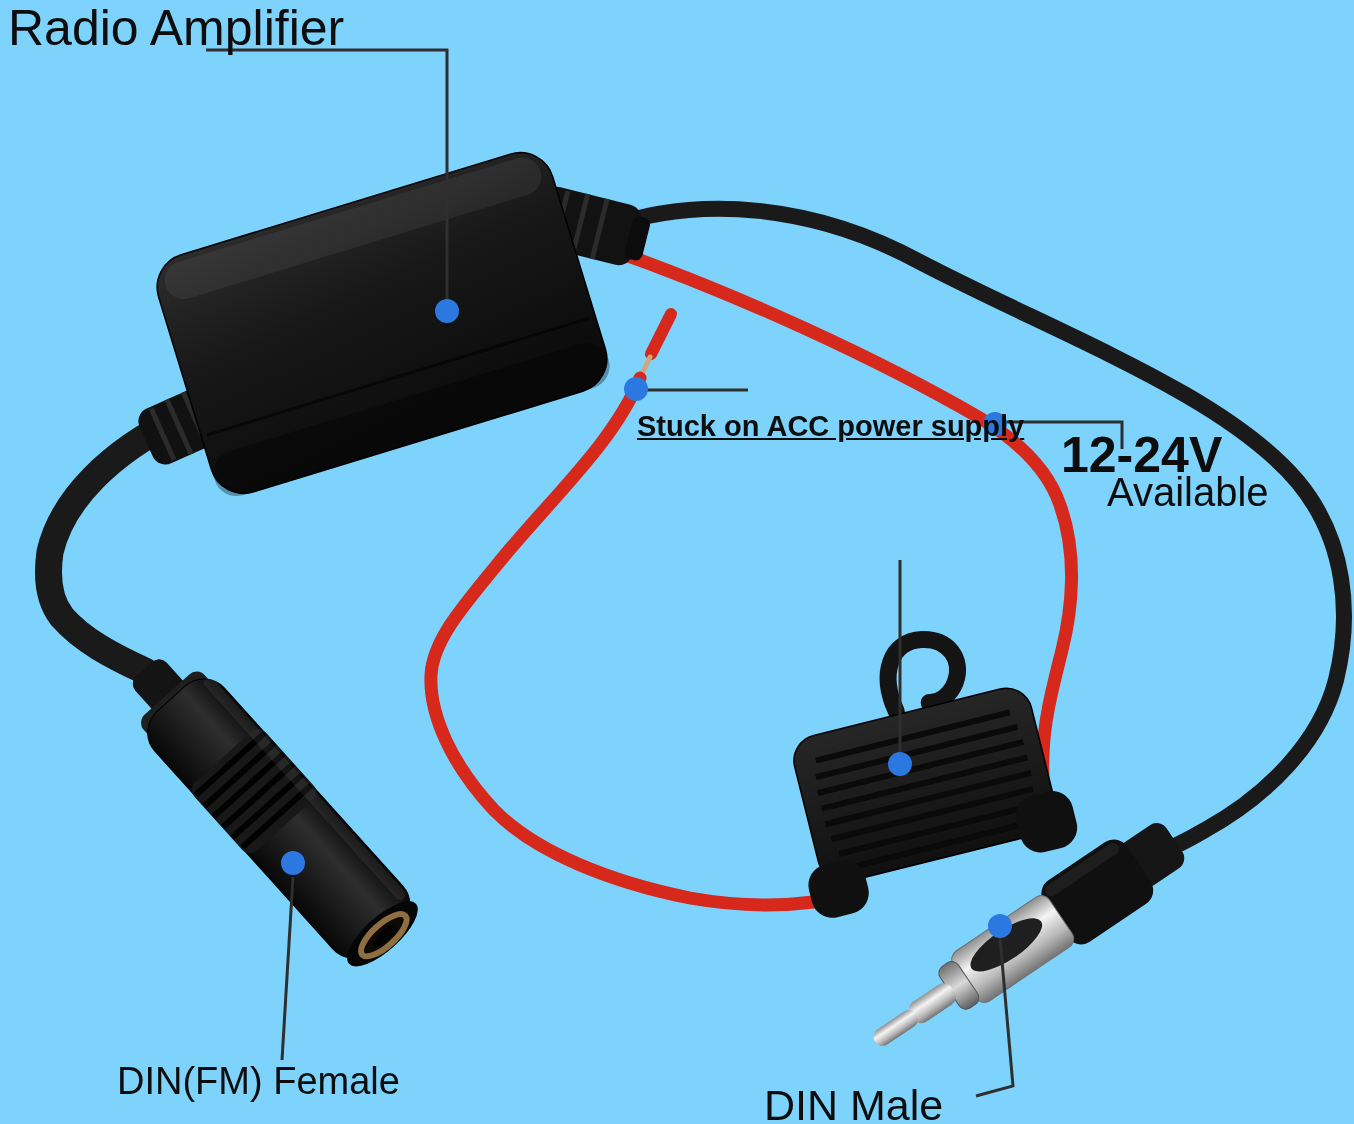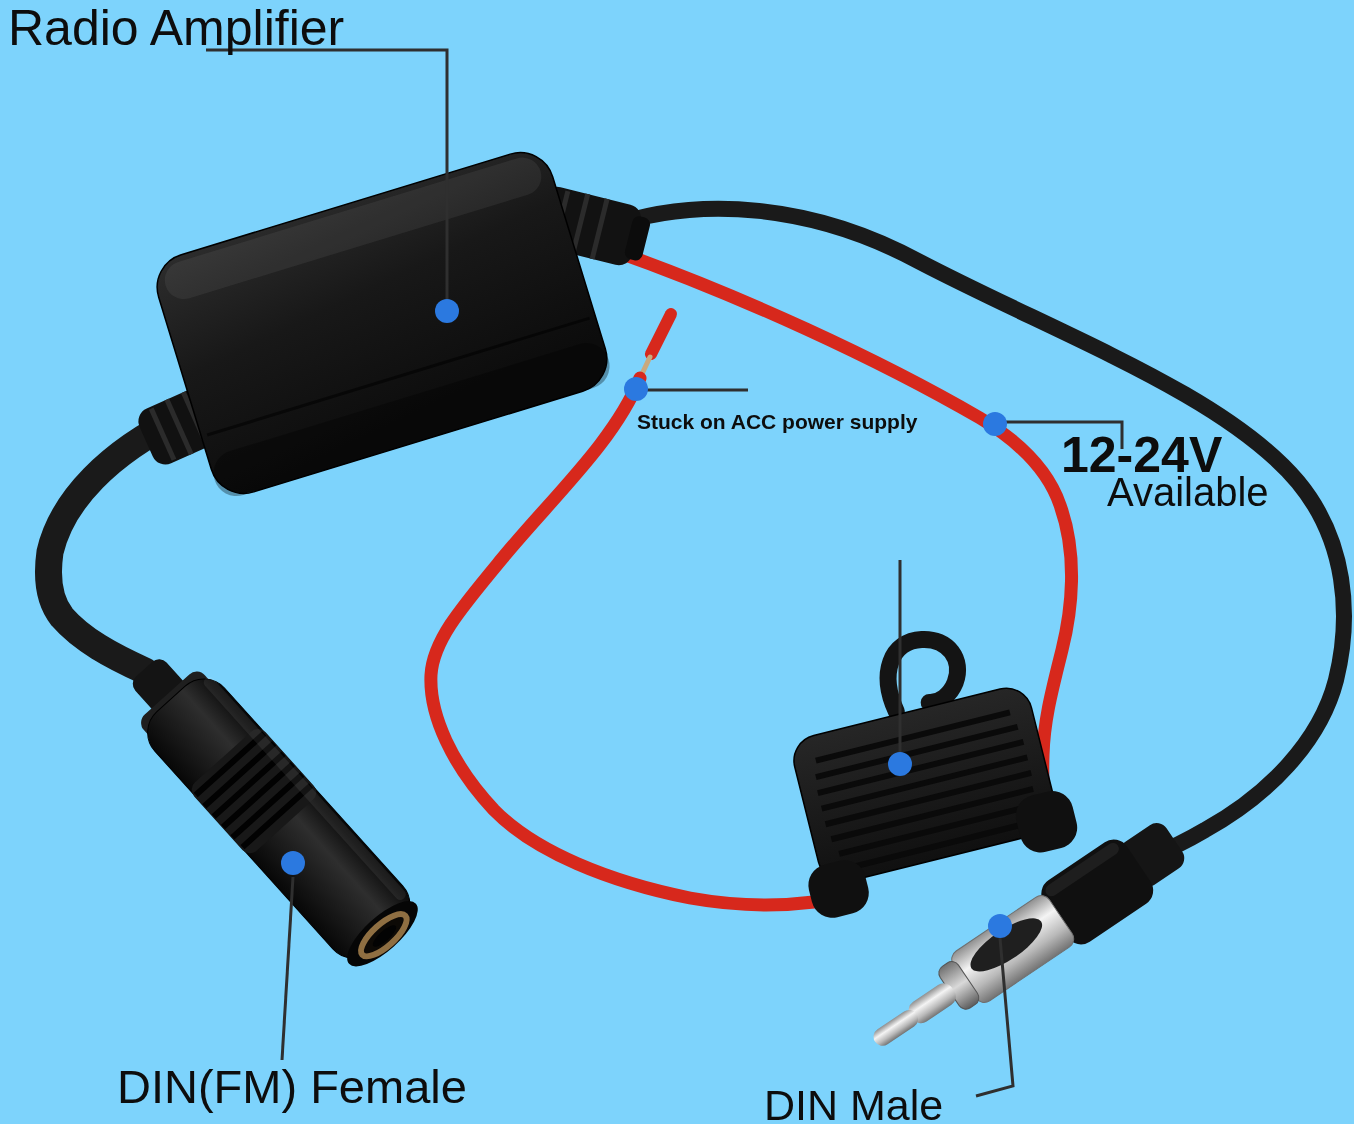--- a/index.html
+++ b/index.html
@@ -7,25 +7,25 @@
     position:relative;
     width:1354px;height:1124px;
     background:#7dd3fc;
     overflow:hidden;
     font-family:"Liberation Sans", sans-serif;
     color:#0d0d0d;
   }
   #art{position:absolute;left:0;top:0;}
   .label{position:absolute;white-space:nowrap;line-height:1.05;color:#0d0d0d;}
   .lbl-amplifier{left:8px;top:2px;font-size:50px;font-weight:400;}
-  .lbl-acc{left:637px;top:411px;font-size:21px;font-weight:700;}
+  .lbl-acc{left:637px;top:411px;font-size:29px;font-weight:700;text-decoration:underline;}
   .lbl-voltage{left:1061px;top:429px;font-size:50px;font-weight:700;}
   .lbl-available{left:1107px;top:471px;font-size:40px;font-weight:400;}
   .lbl-insurance{left:634px;top:521px;font-size:31px;font-weight:700;}
-  .lbl-female{left:117px;top:1062px;font-size:47px;font-weight:400;}
+  .lbl-female{left:117px;top:1062px;font-size:38px;font-weight:400;}
   .lbl-male{left:764px;top:1083px;font-size:43px;font-weight:400;}
 </style>
 </head>
 <body>
 
 <div id="stage">
 
   <svg id="art" width="1354" height="1124" viewBox="0 0 1354 1124">
     <defs>
       <linearGradient id="gradBox" x1="0" y1="0" x2="0.25" y2="1">

